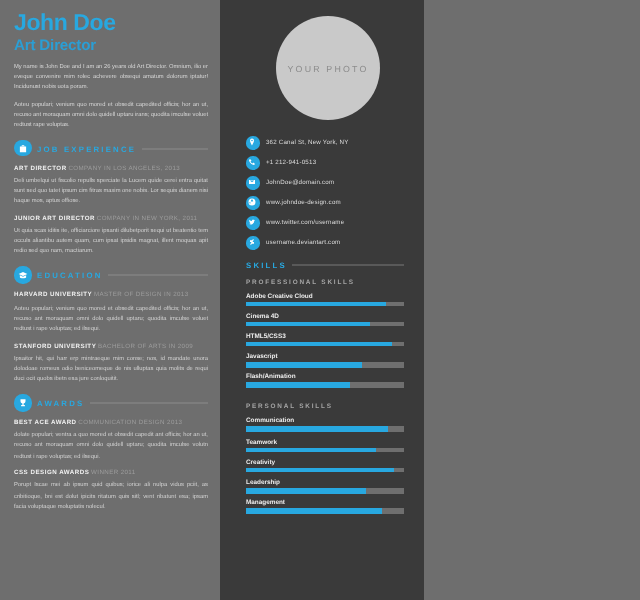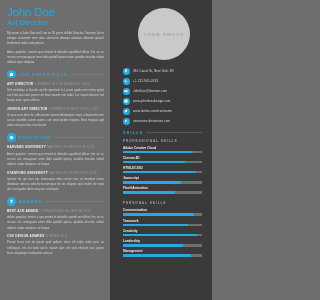--- a/index.html
+++ b/index.html
@@ -8,21 +8,21 @@
     font-family:"Liberation Sans", sans-serif;
     background:#6e6e6e;
     overflow:hidden;
   }
   .page { position:relative; width:212px; height:300px; display:flex; }
 
   
   .left { width:110px; background:#6e6e6e; padding:6px 6px 0 7px; }
 
   .name {
-    font-size:11.5px; font-weight:normal; color:#28a8e0;
+    font-size:11.5px; font-weight:bold; color:#28a8e0;
     line-height:1.05; letter-spacing:-0.2px;
   }
   .role {
     font-size:7.6px; font-weight:bold; color:#2b9ed4;
     line-height:1.2; margin-top:0px; letter-spacing:-0.1px;
   }
   .intro { margin-top:4px; }
   .intro p {
     font-size:2.9px; color:#d9d9d9; line-height:1.75;
     text-align:justify; margin-bottom:3.2px;

